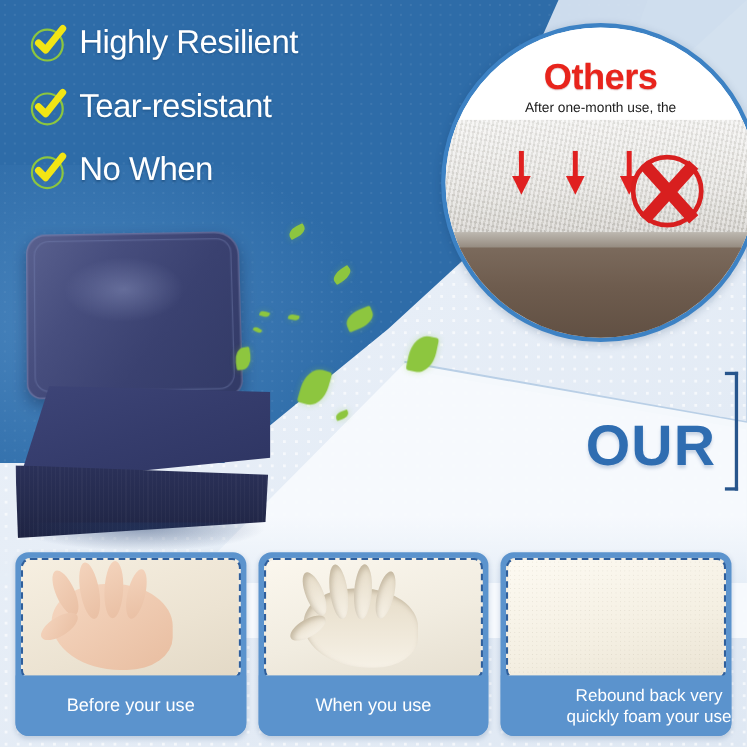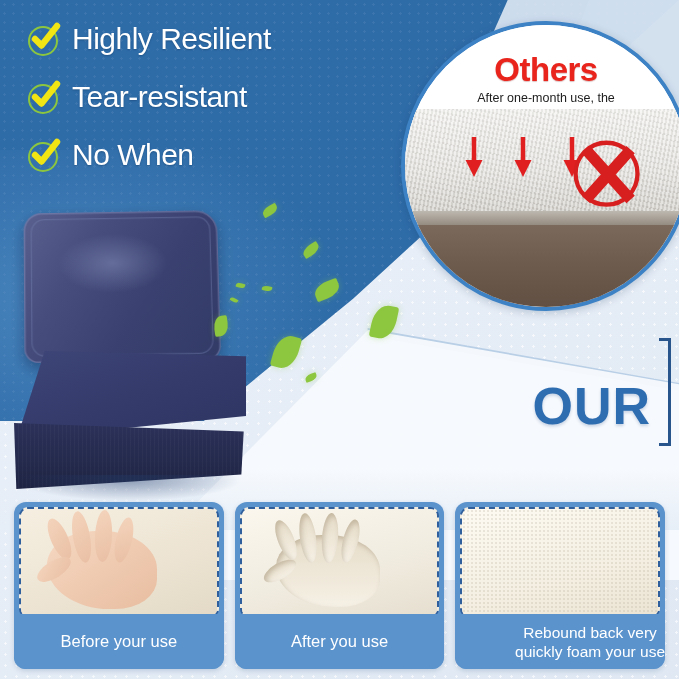--- a/index.html
+++ b/index.html
@@ -291,21 +291,21 @@
         <div class="imprint" style="left:58px;top:4px;width:16px;height:50px;
              transform:rotate(-8deg);"></div>
         <div class="imprint" style="left:80px;top:4px;width:16px;height:50px;
              transform:rotate(4deg);"></div>
         <div class="imprint" style="left:101px;top:10px;width:15px;height:44px;
              transform:rotate(14deg);"></div>
         <div class="imprint" style="left:20px;top:54px;width:36px;height:16px;
              transform:rotate(-30deg);"></div>
       </div>
       <div class="pcap">
-        <span>After you use</span>
+        <span>When you use</span>
       </div>
     </div>
 
     <div class="panel">
       <div class="pimg">
         <div class="foam-c">
             <div class="grain"></div>
           </div>
       </div>
       <div class="pcap two">

